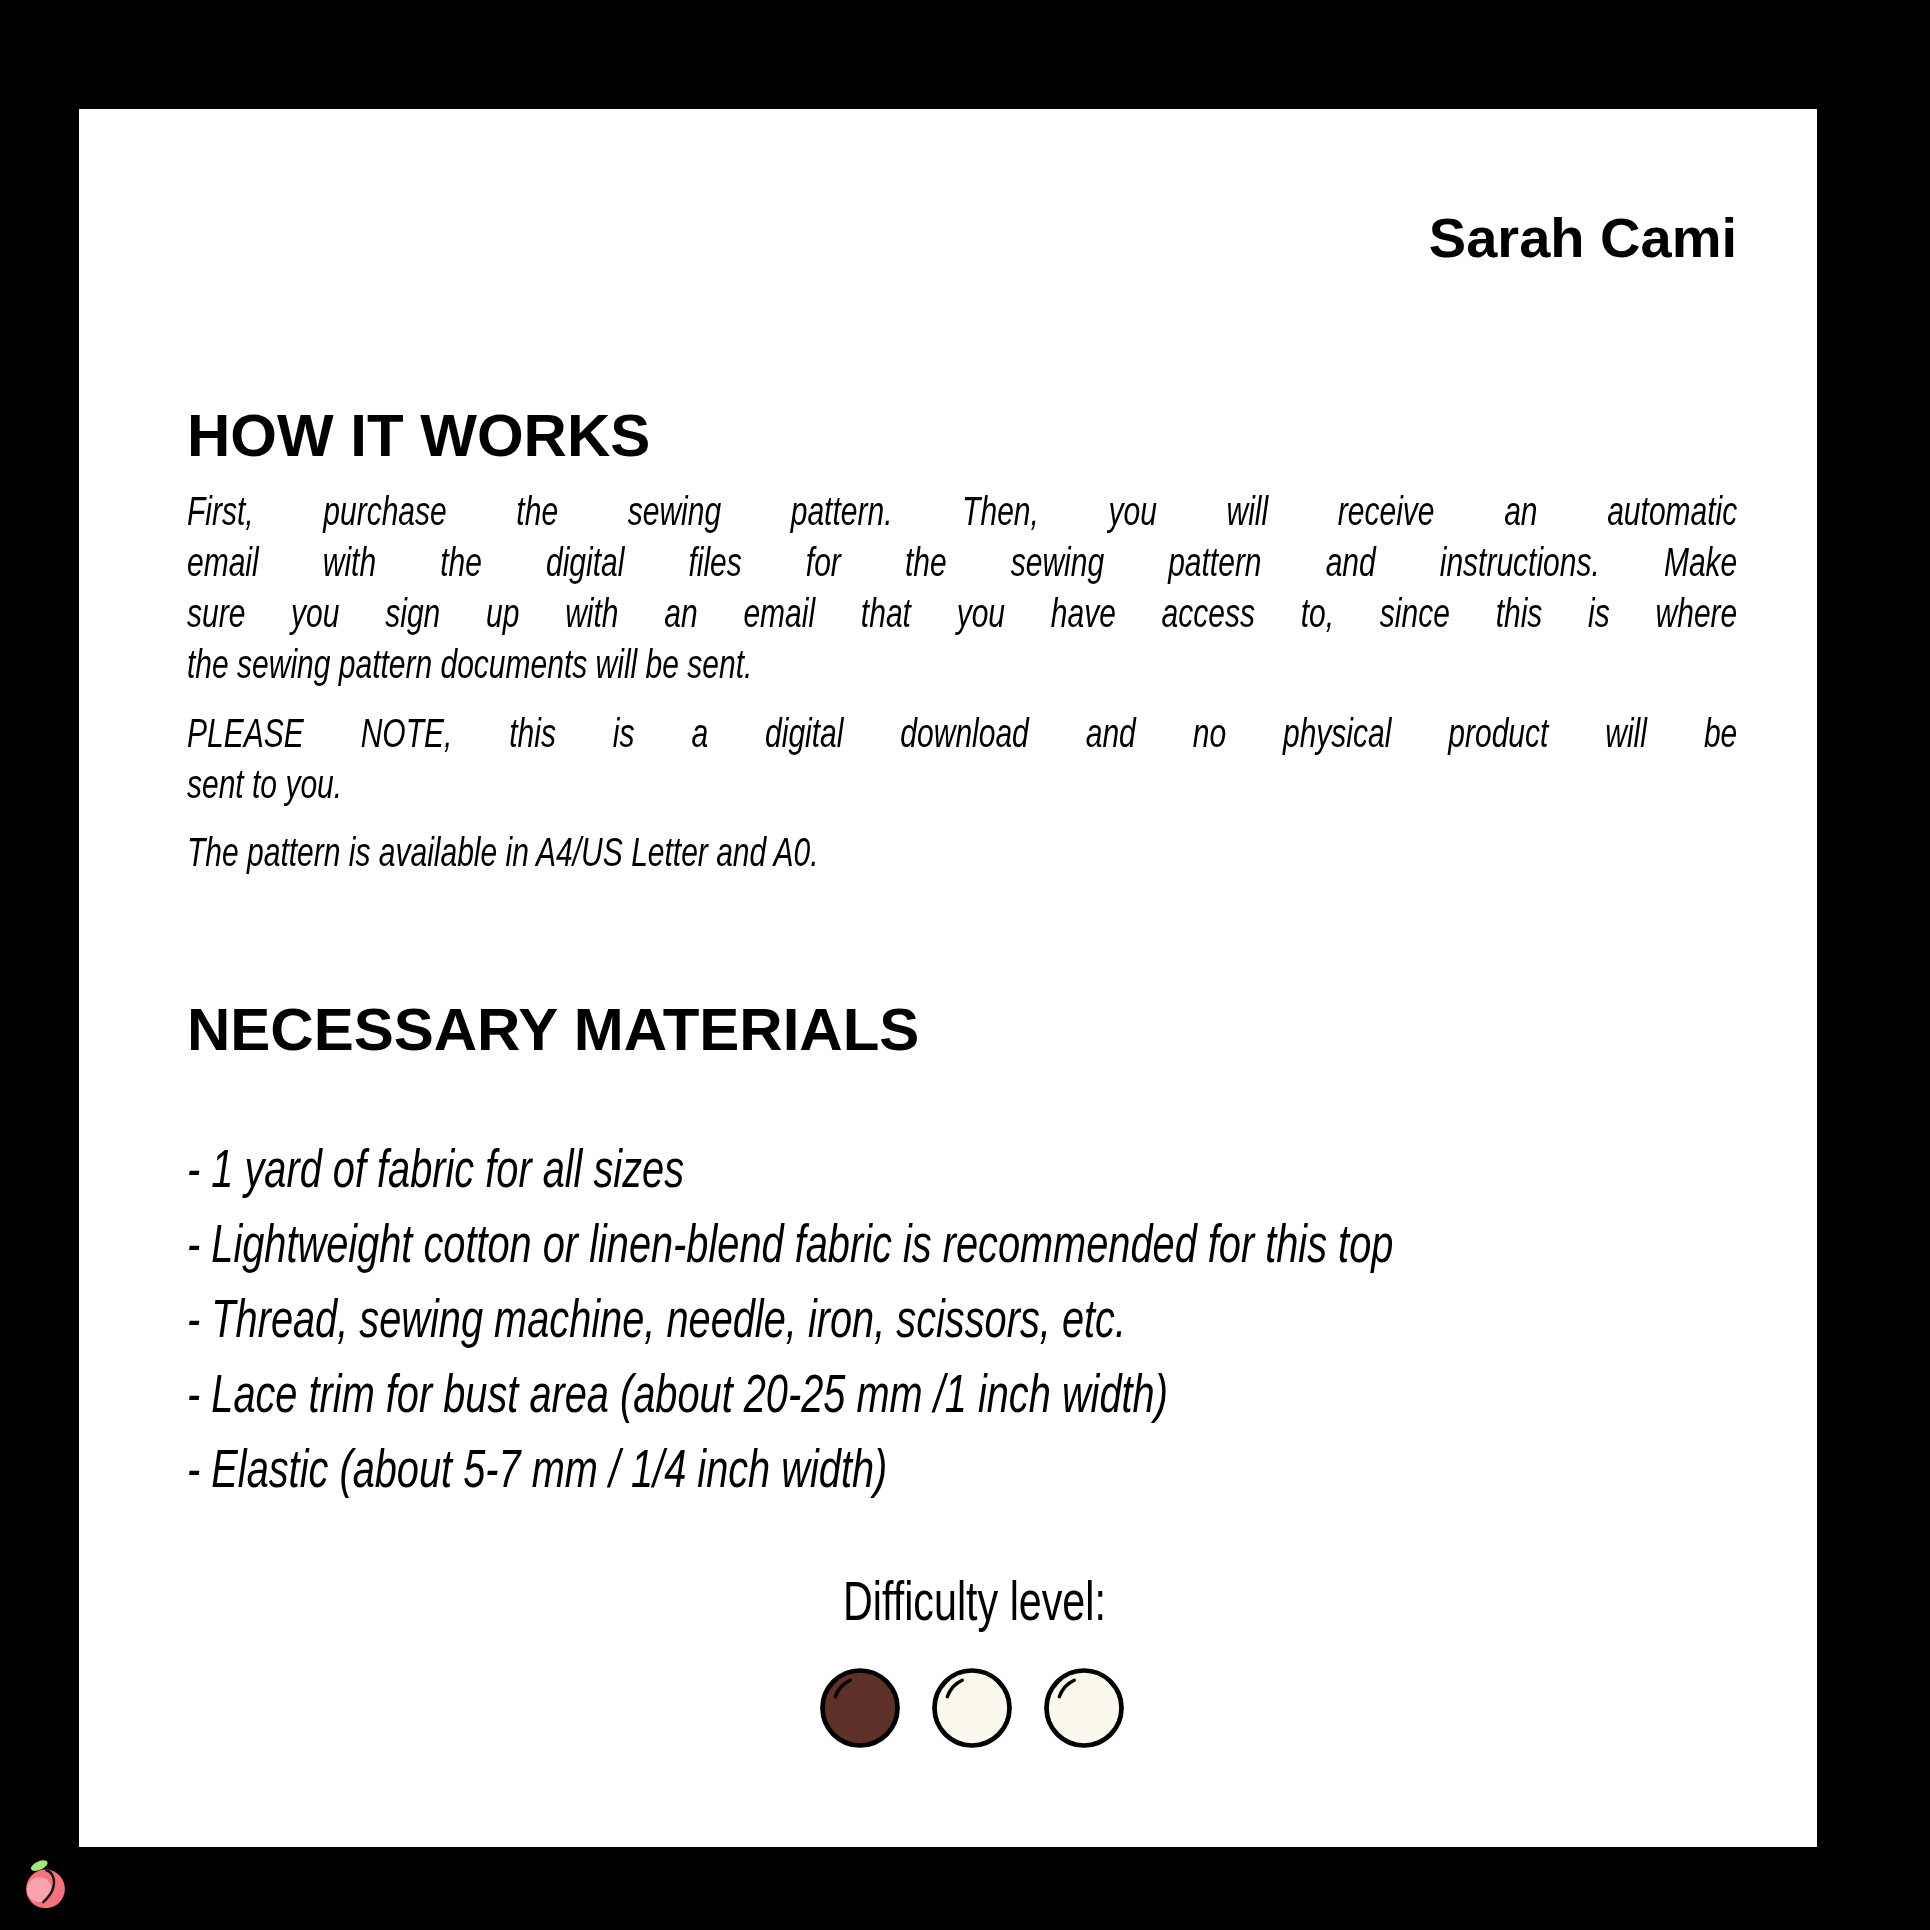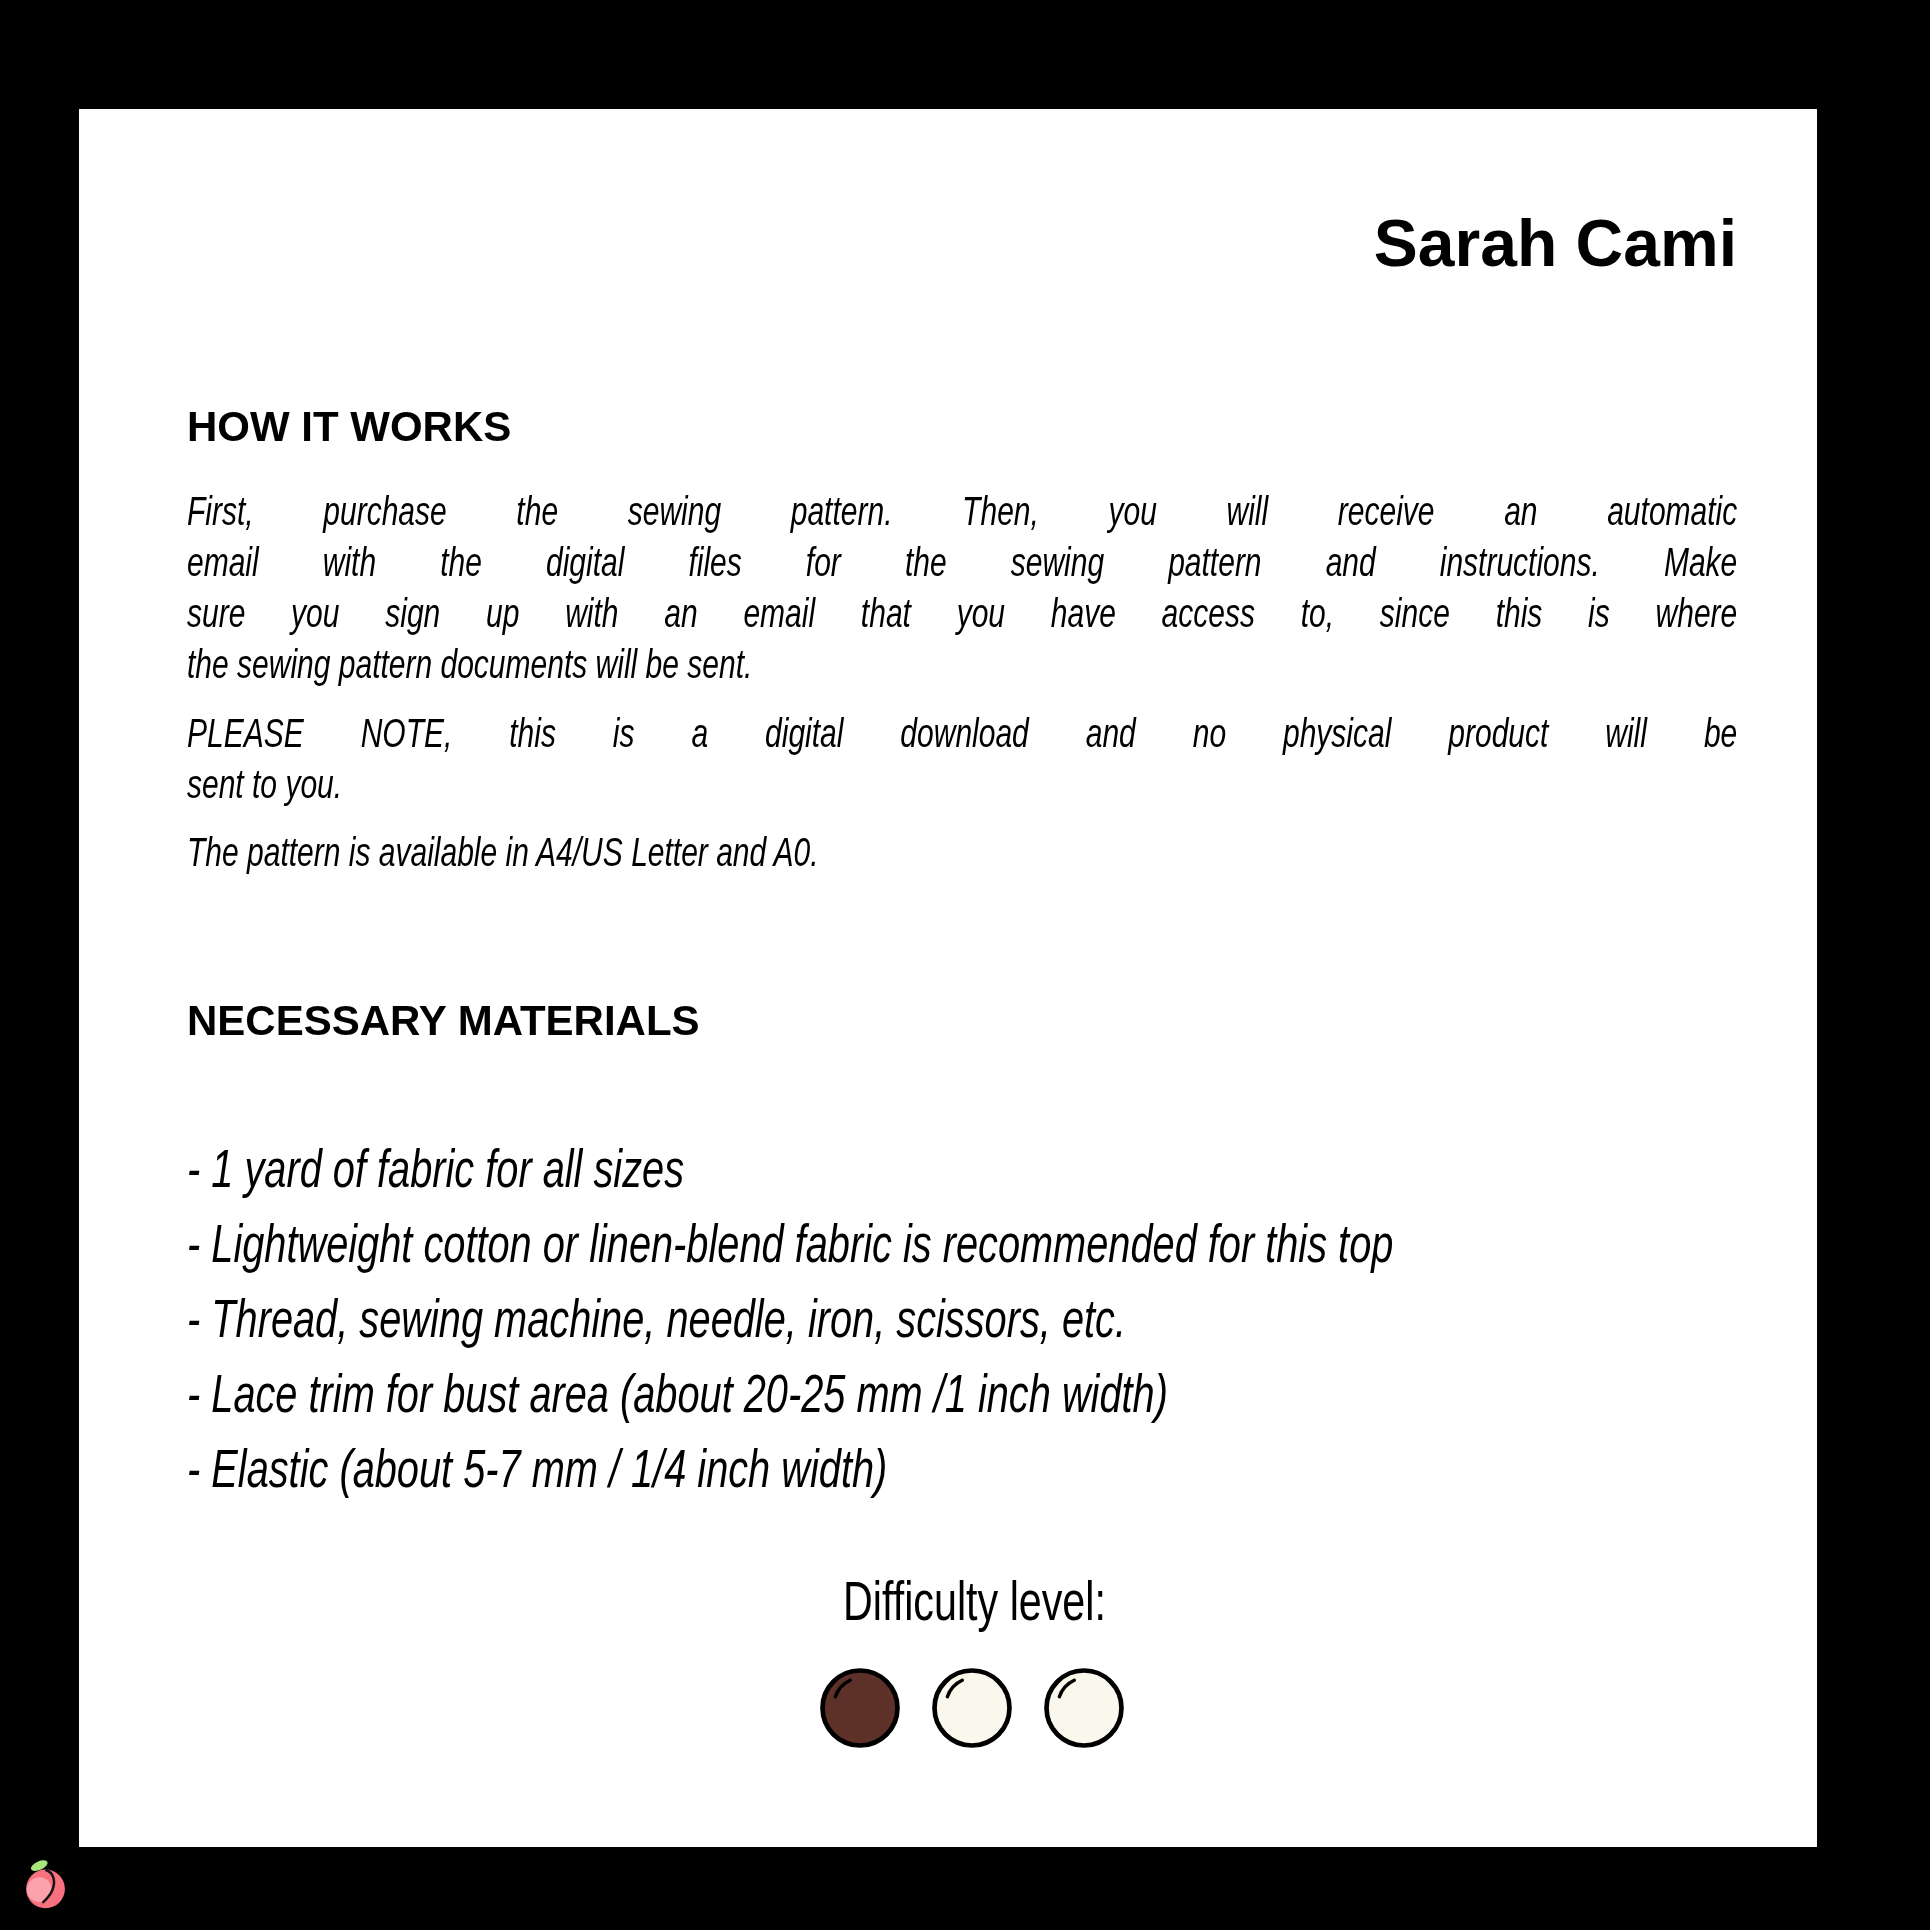--- a/index.html
+++ b/index.html
@@ -15,30 +15,30 @@
     position: absolute;
     left: 79px; top: 109px;
     width: 1738px; height: 1738px;
     background: #fff;
   }
   .page-title {
     position: absolute;
     left: 187px; top: 210px; width: 1550px;
     text-align: right;
     font-weight: bold;
-    font-size: 66px;
+    font-size: 56px;
     line-height: 1;
     color: #000;
     white-space: nowrap;
   }
   .section-heading {
     position: absolute;
     left: 187px;
     font-weight: bold;
-    font-size: 42px;
+    font-size: 60px;
     line-height: 1;
     color: #000;
     white-space: nowrap;
   }
   #heading-how { top: 406px; }
   #heading-materials { top: 1000px; }
   .para {
     position: absolute;
     left: 187px;
     width: 2067px;

